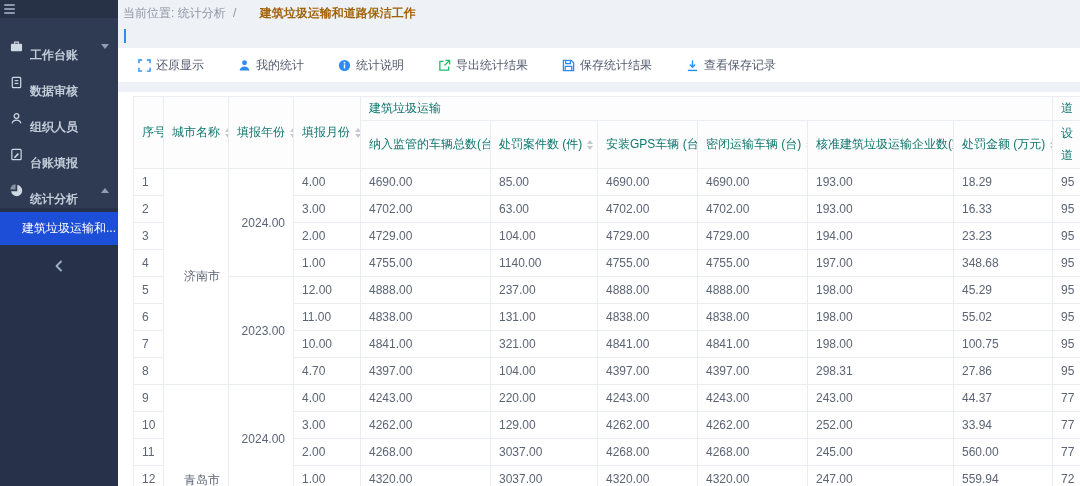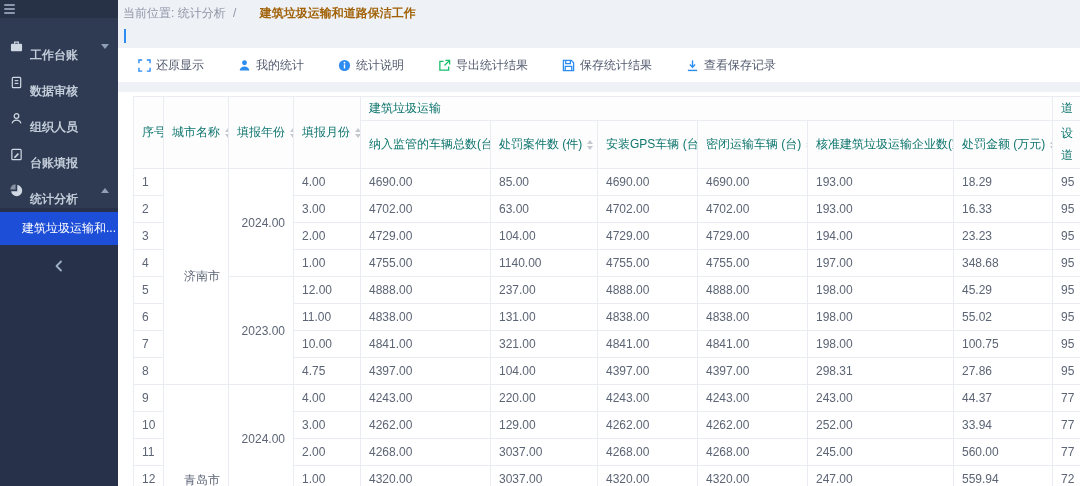--- a/index.html
+++ b/index.html
@@ -380,21 +380,21 @@
             <td>4841.00</td>
             <td>321.00</td>
             <td>4841.00</td>
             <td>4841.00</td>
             <td>198.00</td>
             <td>100.75</td>
             <td>95</td>
           </tr>
           <tr>
             <td>8</td>
-            <td>4.75</td>
+            <td>4.70</td>
             <td>4397.00</td>
             <td>104.00</td>
             <td>4397.00</td>
             <td>4397.00</td>
             <td>298.31</td>
             <td>27.86</td>
             <td>95</td>
           </tr>
           <tr>
             <td>9</td>

